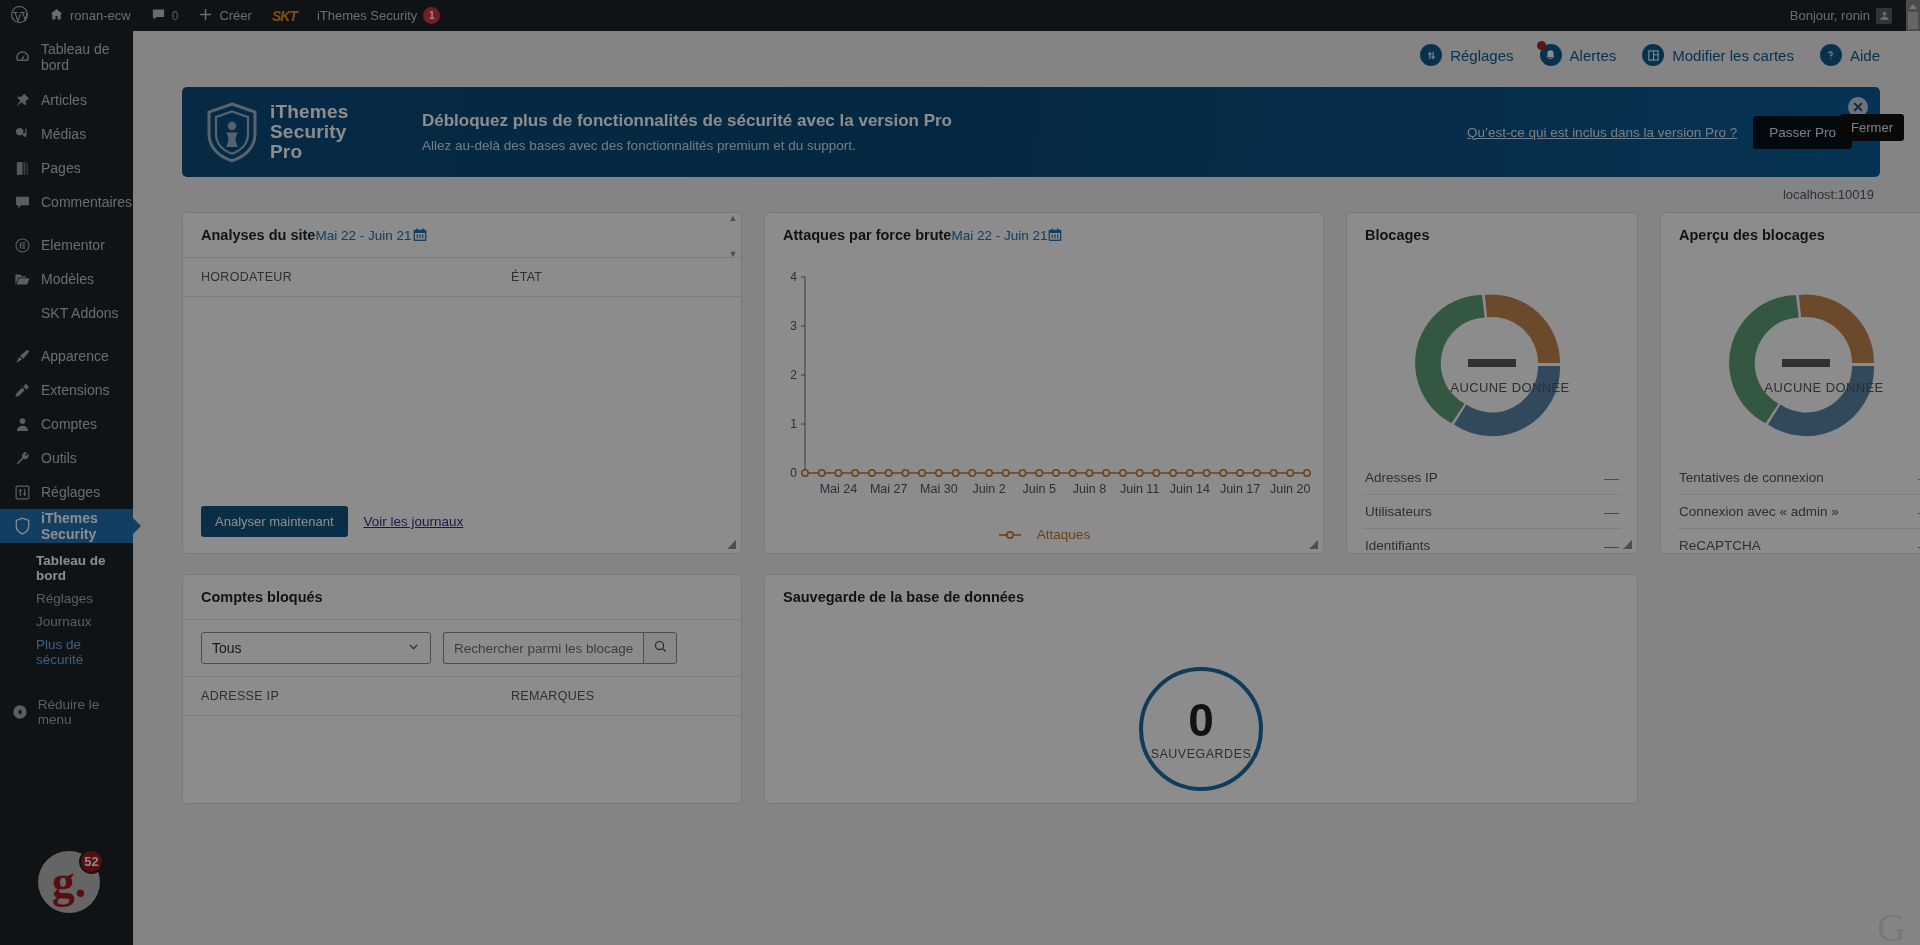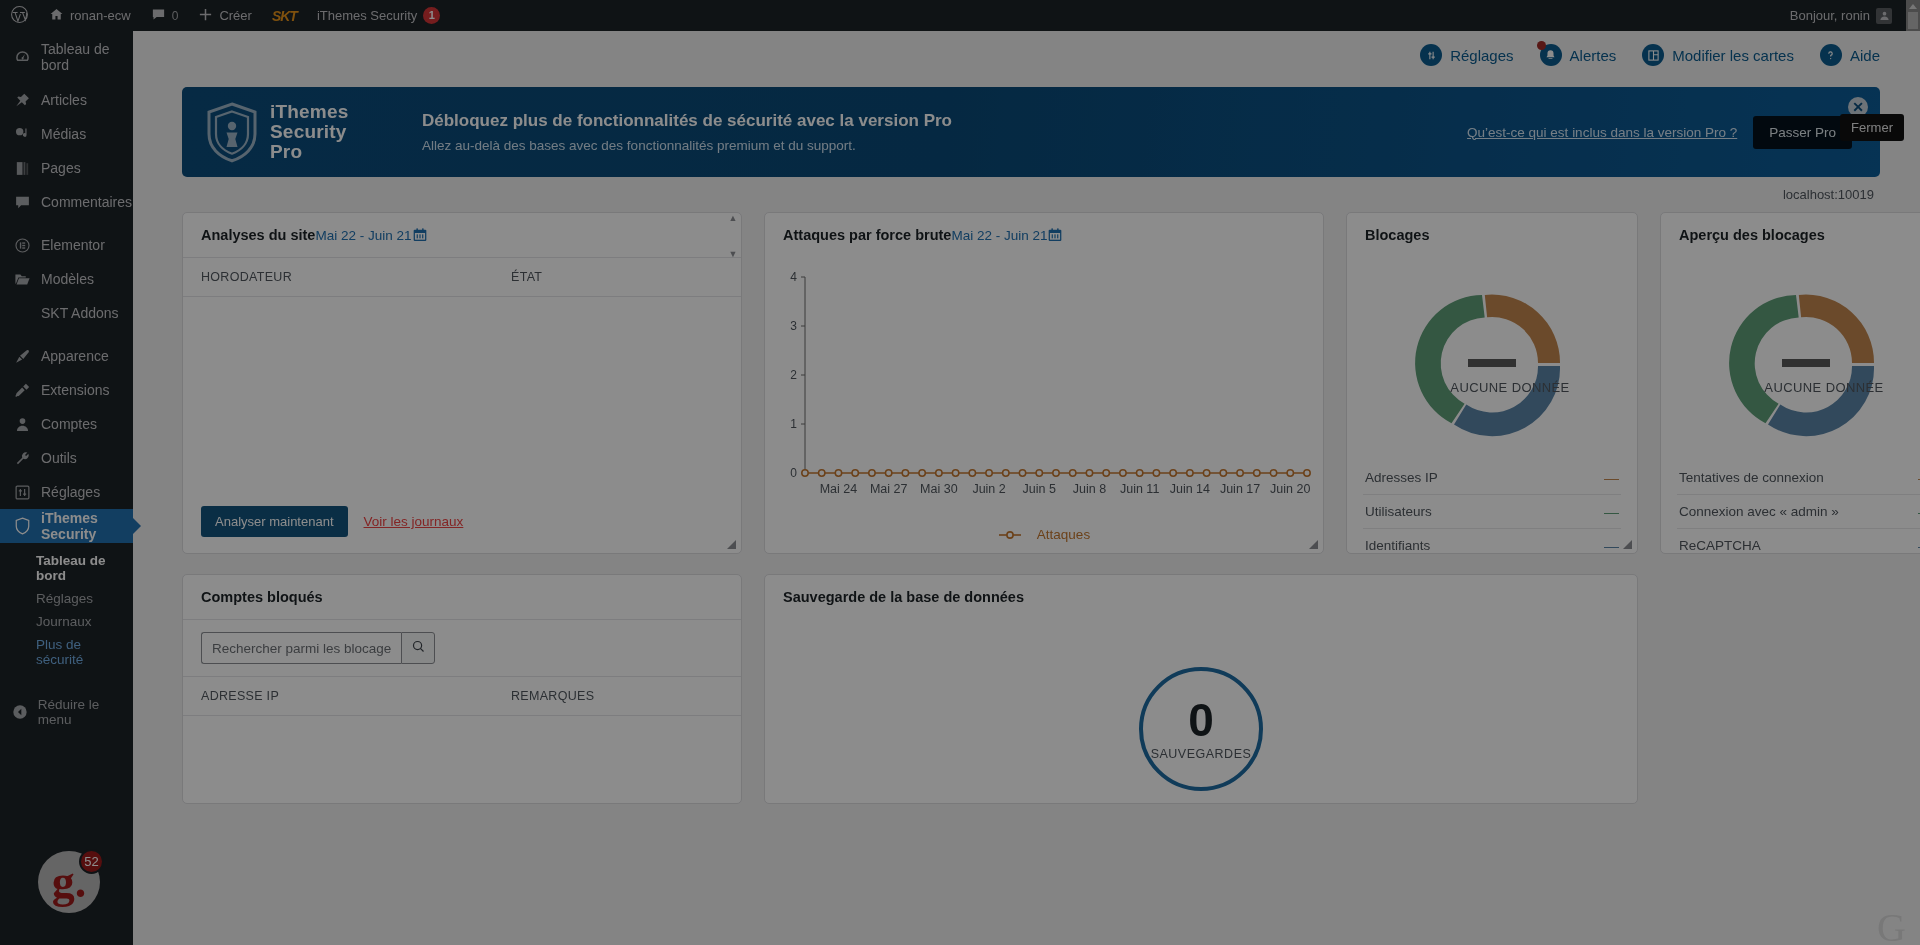--- a/index.html
+++ b/index.html
@@ -105,21 +105,21 @@
   }
   #g-badge .gcircle {
     width:62px; height:62px; border-radius:50%;
     background:#b9b9b9; display:flex; align-items:center; justify-content:center;
     color:#9d1b1b; font-size:46px; font-weight:700; font-family:"Liberation Serif", serif;
     line-height:1;
   }
   #g-badge .gcount {
     position:absolute; right:-4px; top:-2px;
     background:#9d1b1b; color:#fff; border-radius:50%;
-    width:25px; height:25px; font-size:13px; font-weight:400;
+    width:25px; height:25px; font-size:13px; font-weight:700;
     display:flex; align-items:center; justify-content:center;
     border:2px solid #1d2327;
   }
   .corner-glyph {
     position:absolute; right:14px; bottom:-6px; color:#d7d7d7; font-size:40px;
     font-family:"Liberation Serif", serif; z-index:40; opacity:.85;
   }
 
   
   #content {
@@ -225,21 +225,21 @@
     display:flex; flex-direction:column; align-items:center; justify-content:space-between;
     color:#8c8f94; font-size:9px;
   }
   .card-footer {
     display:flex; align-items:center; gap:16px; padding:12px 18px 16px;
   }
   .btn-primary {
     background:#13557f; color:#fff; border:0; border-radius:3px;
     padding:8px 14px; font-size:13px; cursor:pointer; font-family:inherit;
   }
-  .link-plain { color:#ef4444; font-size:13.5px; text-decoration:underline; cursor:pointer; }
+  .link-plain { color:#4c1d95; font-size:13.5px; text-decoration:underline; cursor:pointer; }
 
   
   .chart-wrap { padding:10px 14px 6px 10px; flex:1 1 auto; }
   .chart-legend {
     display:flex; align-items:center; justify-content:center; gap:15px;
     color:#c4772f; font-size:13.5px; padding-bottom:12px;
   }
   .legend-mark { display:inline-flex; align-items:center; }
 
   
@@ -778,20 +778,28 @@
         </div>
       </div>
 
     </div>
 
     <div class="card" style="height:230px;">
       <div class="card-head">
         <span class="card-title">Comptes bloqués</span>
       </div>
       <div class="filter-bar">
+        <div class="select-box">
+          <span>Tous</span>
+          <span>
+            <svg width="13" height="13" viewBox="0 0 24 24" fill="none" stroke="#3c434a" stroke-width="2.2">
+                <path d="M5 9l7 7 7-7"></path>
+              </svg>
+          </span>
+        </div>
         <div class="search-group">
           <input class="search-input" type="text" placeholder="Rechercher parmi les blocages" style="">
           <span class="search-btn">
             <span>
               <svg width="15" height="15" viewBox="0 0 24 24" fill="none" stroke="#3c434a" stroke-width="1.9">
                   <circle cx="10.5" cy="10.5" r="6.5"></circle>
                   <path d="M15.4 15.4 20 20"></path>
                 </svg>
             </span>
           </span>

